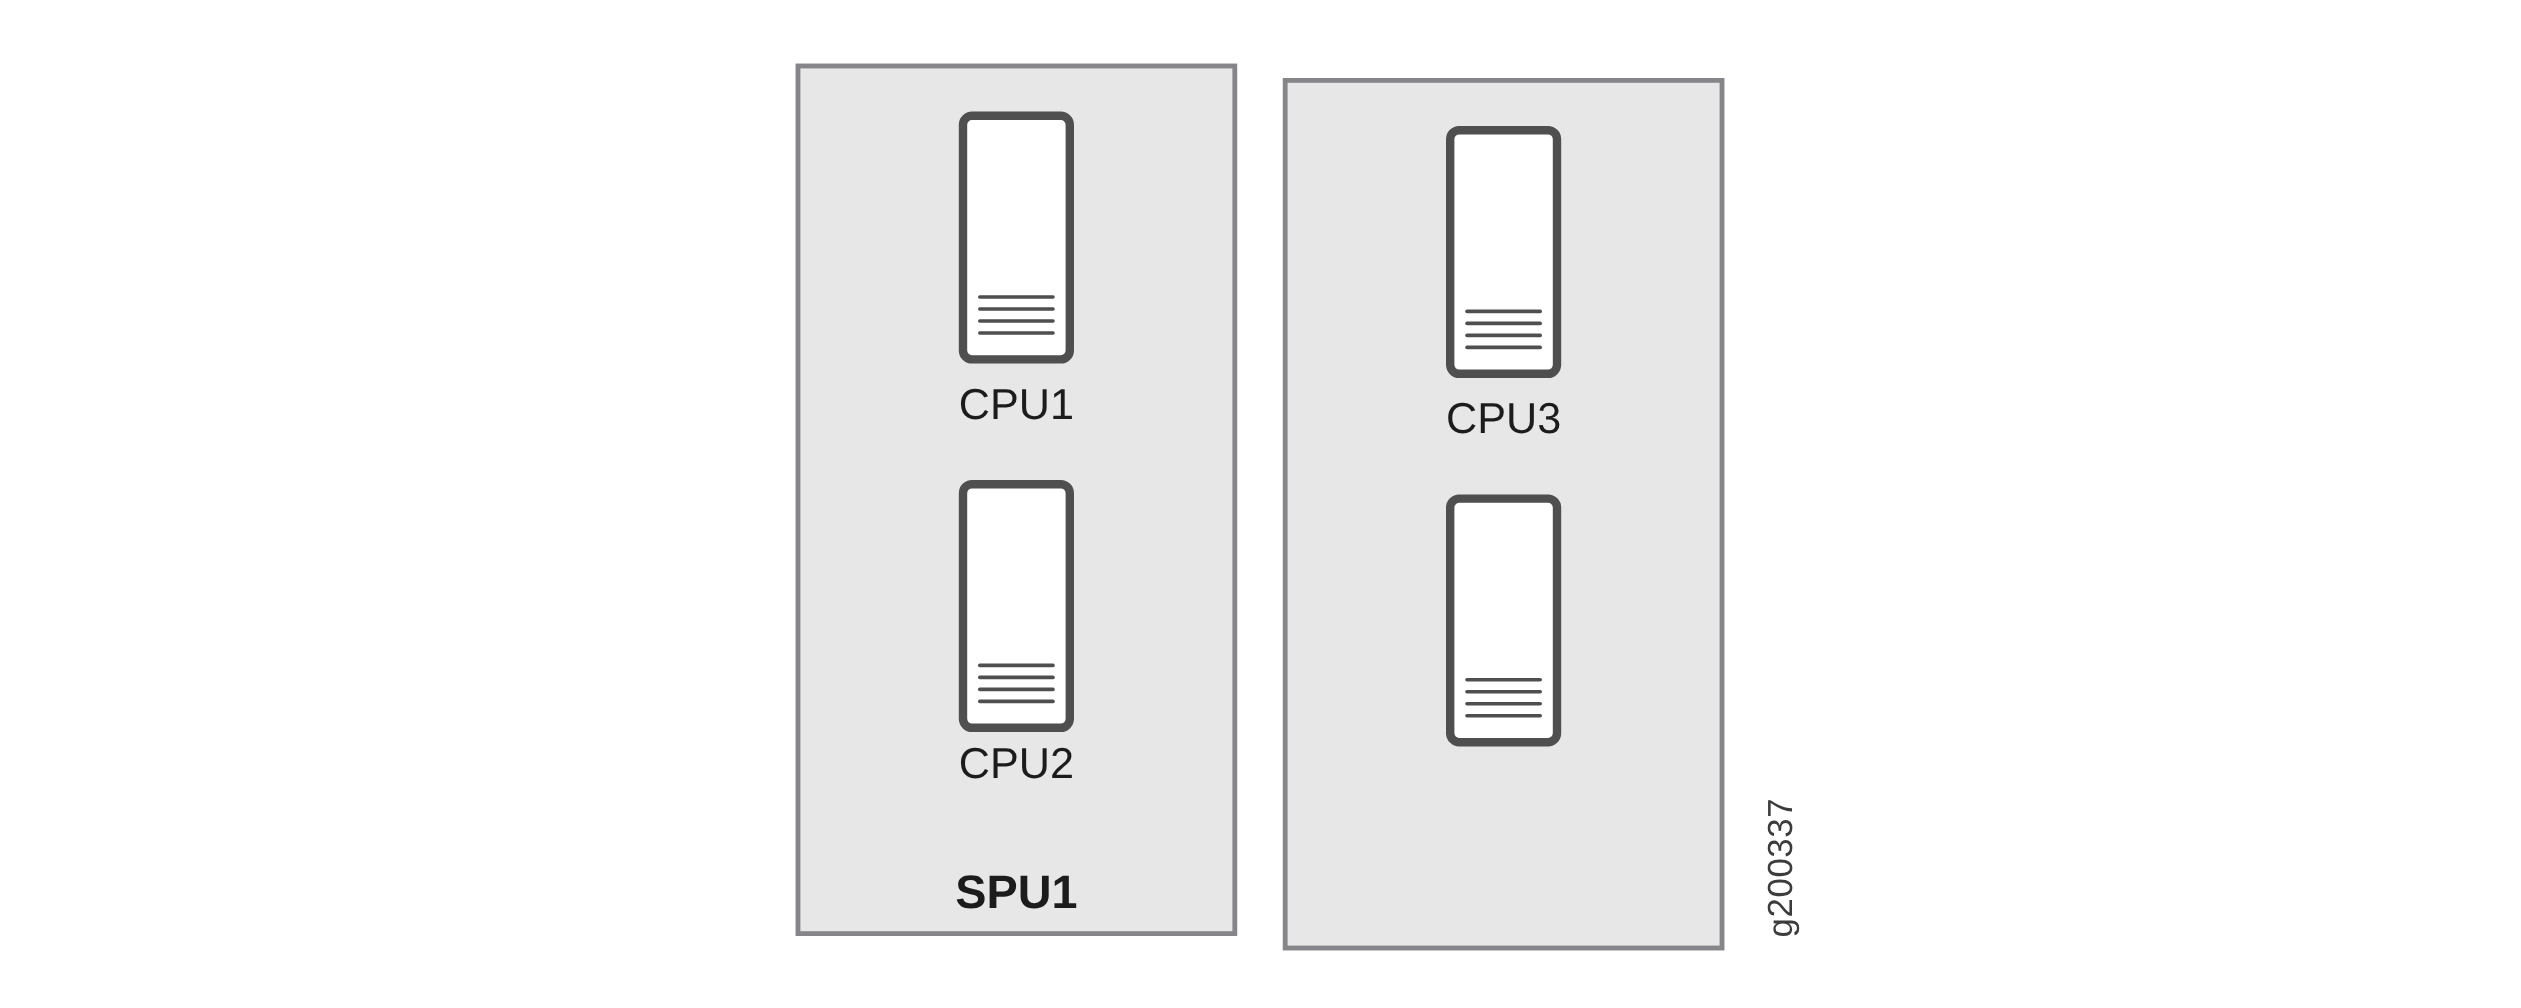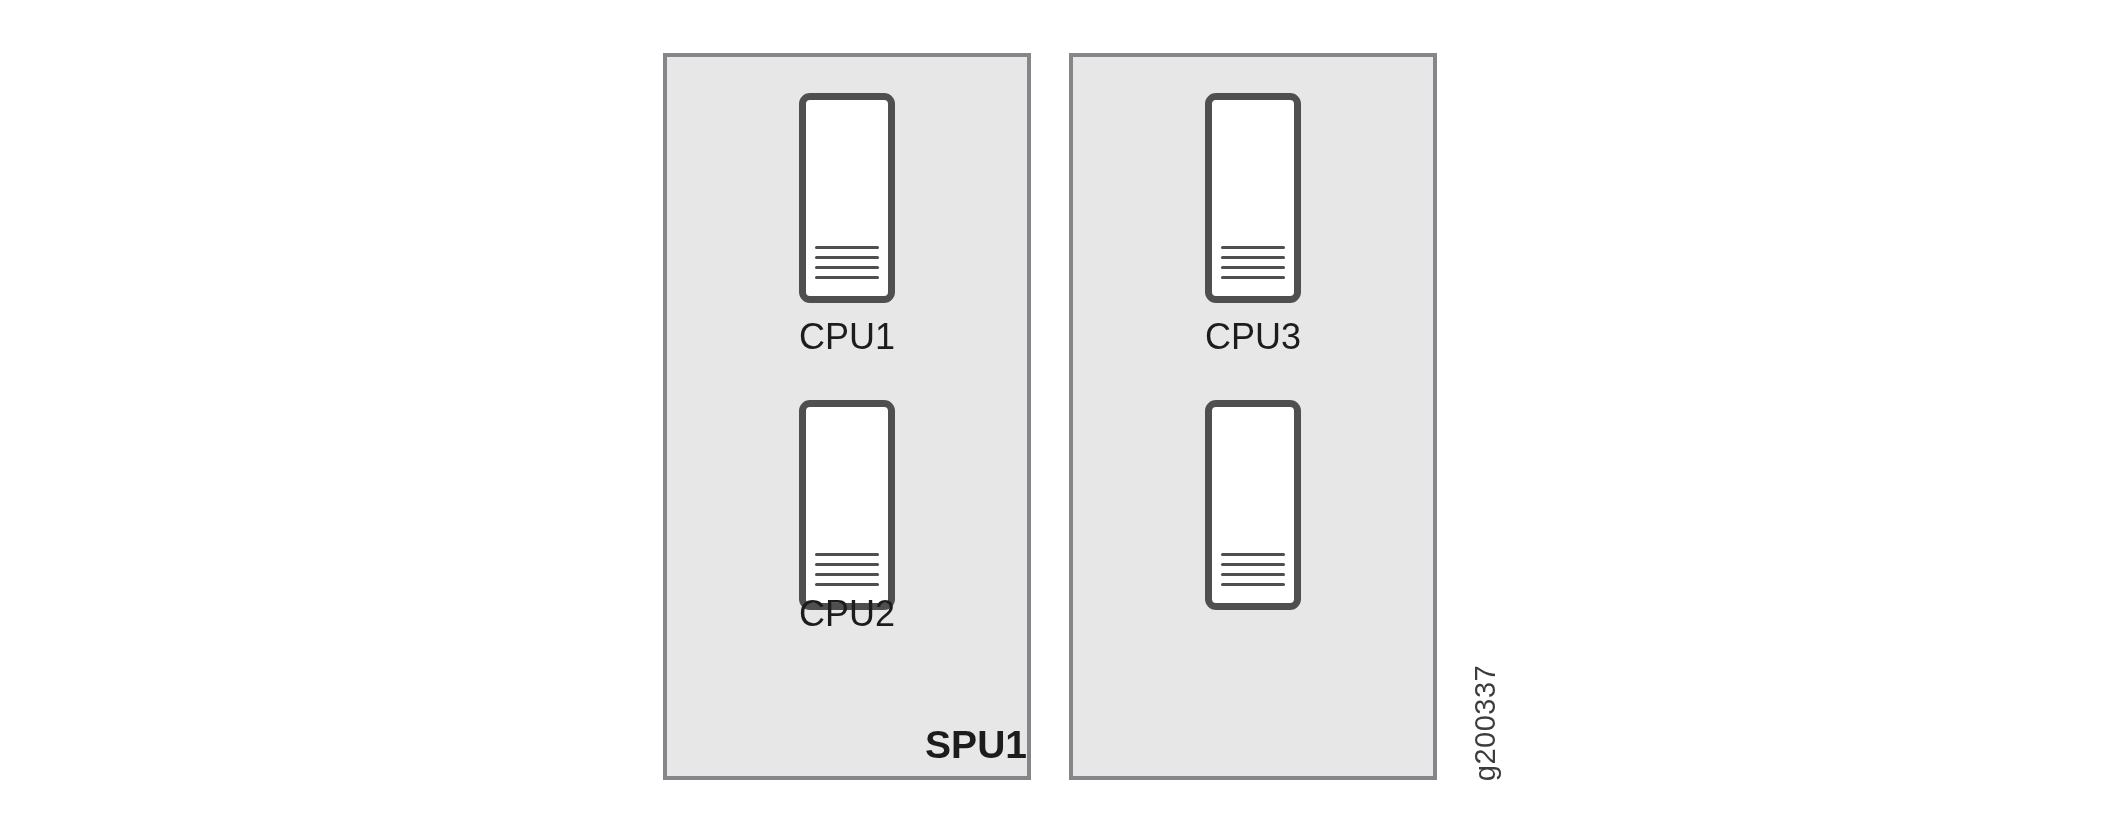--- a/index.html
+++ b/index.html
@@ -22,21 +22,21 @@
     background: #ffffff;
   }
   .panel {
     position: absolute;
     top: 53px;
     width: 368px; height: 727px;
     background: var(--panel-fill, #e7e7e7);
     border: 4px solid var(--panel-border, #86868a);
   }
   .panel.left  { left: 663px; }
-  .panel.right { left: 1069px; }
+  .panel.right { left: 1069px; margin-top: 12px; }
 
   .cpu-icon {
     position: absolute;
     left: 50%;
     transform: translateX(-50%);
     width: 96px; height: 210px;
     background: #ffffff;
     border: 7px solid var(--chip-outline, #4f4f4f);
     border-radius: 11px;
   }
@@ -62,27 +62,27 @@
 
   .cpu-label {
     position: absolute;
     left: 0; width: 100%;
     text-align: center;
     font-size: 36px;
     line-height: 50px;
     color: var(--label-text, #1c1c1c);
   }
   .cpu-label.first  { top: 255px; }
-  .cpu-label.second { top: 532px; text-align: center; }
+  .cpu-label.second { top: 554px; text-align: center; }
 
   .spu-label {
     position: absolute;
     left: 0; width: 100%;
     top: 662px;
-    text-align: right;
+    text-align: center;
     font-size: 39px;
     line-height: 52px;
     font-weight: 600;
     color: var(--label-text, #1c1c1c);
   }
 
   .figure-id {
     position: absolute;
     left: 1485px; top: 723px;
     transform: translate(-50%, -50%) rotate(-90deg);

